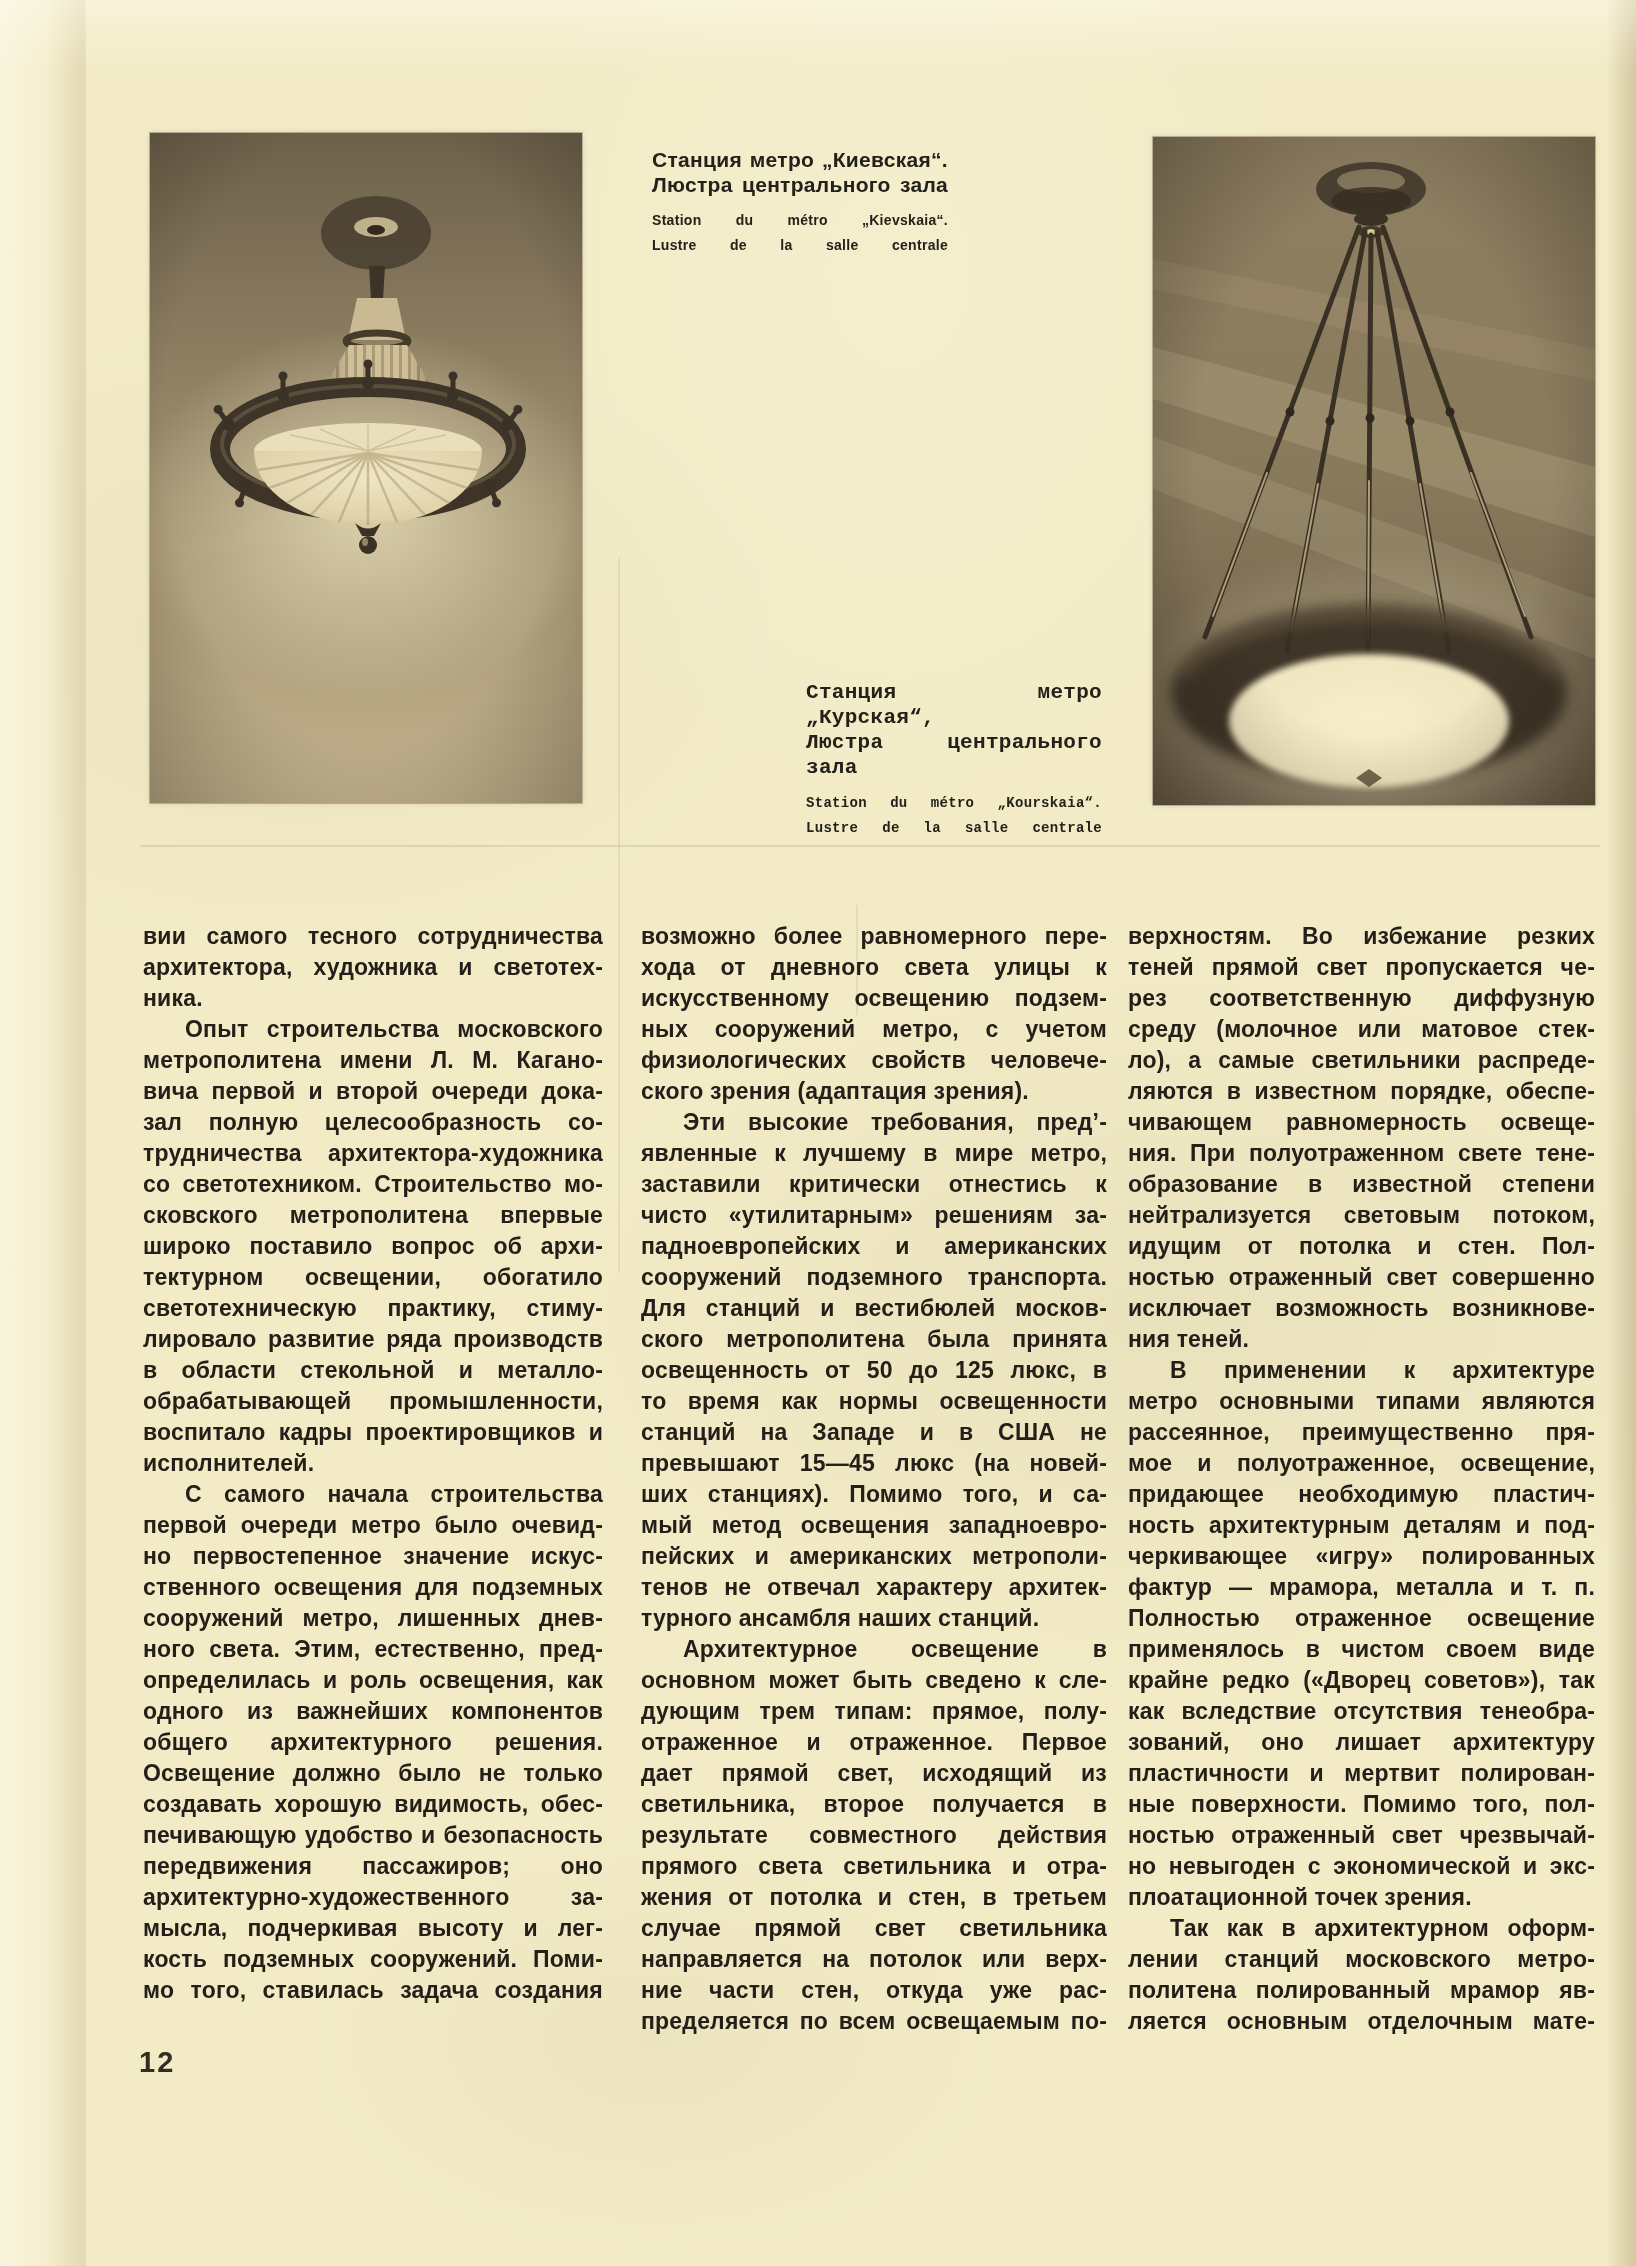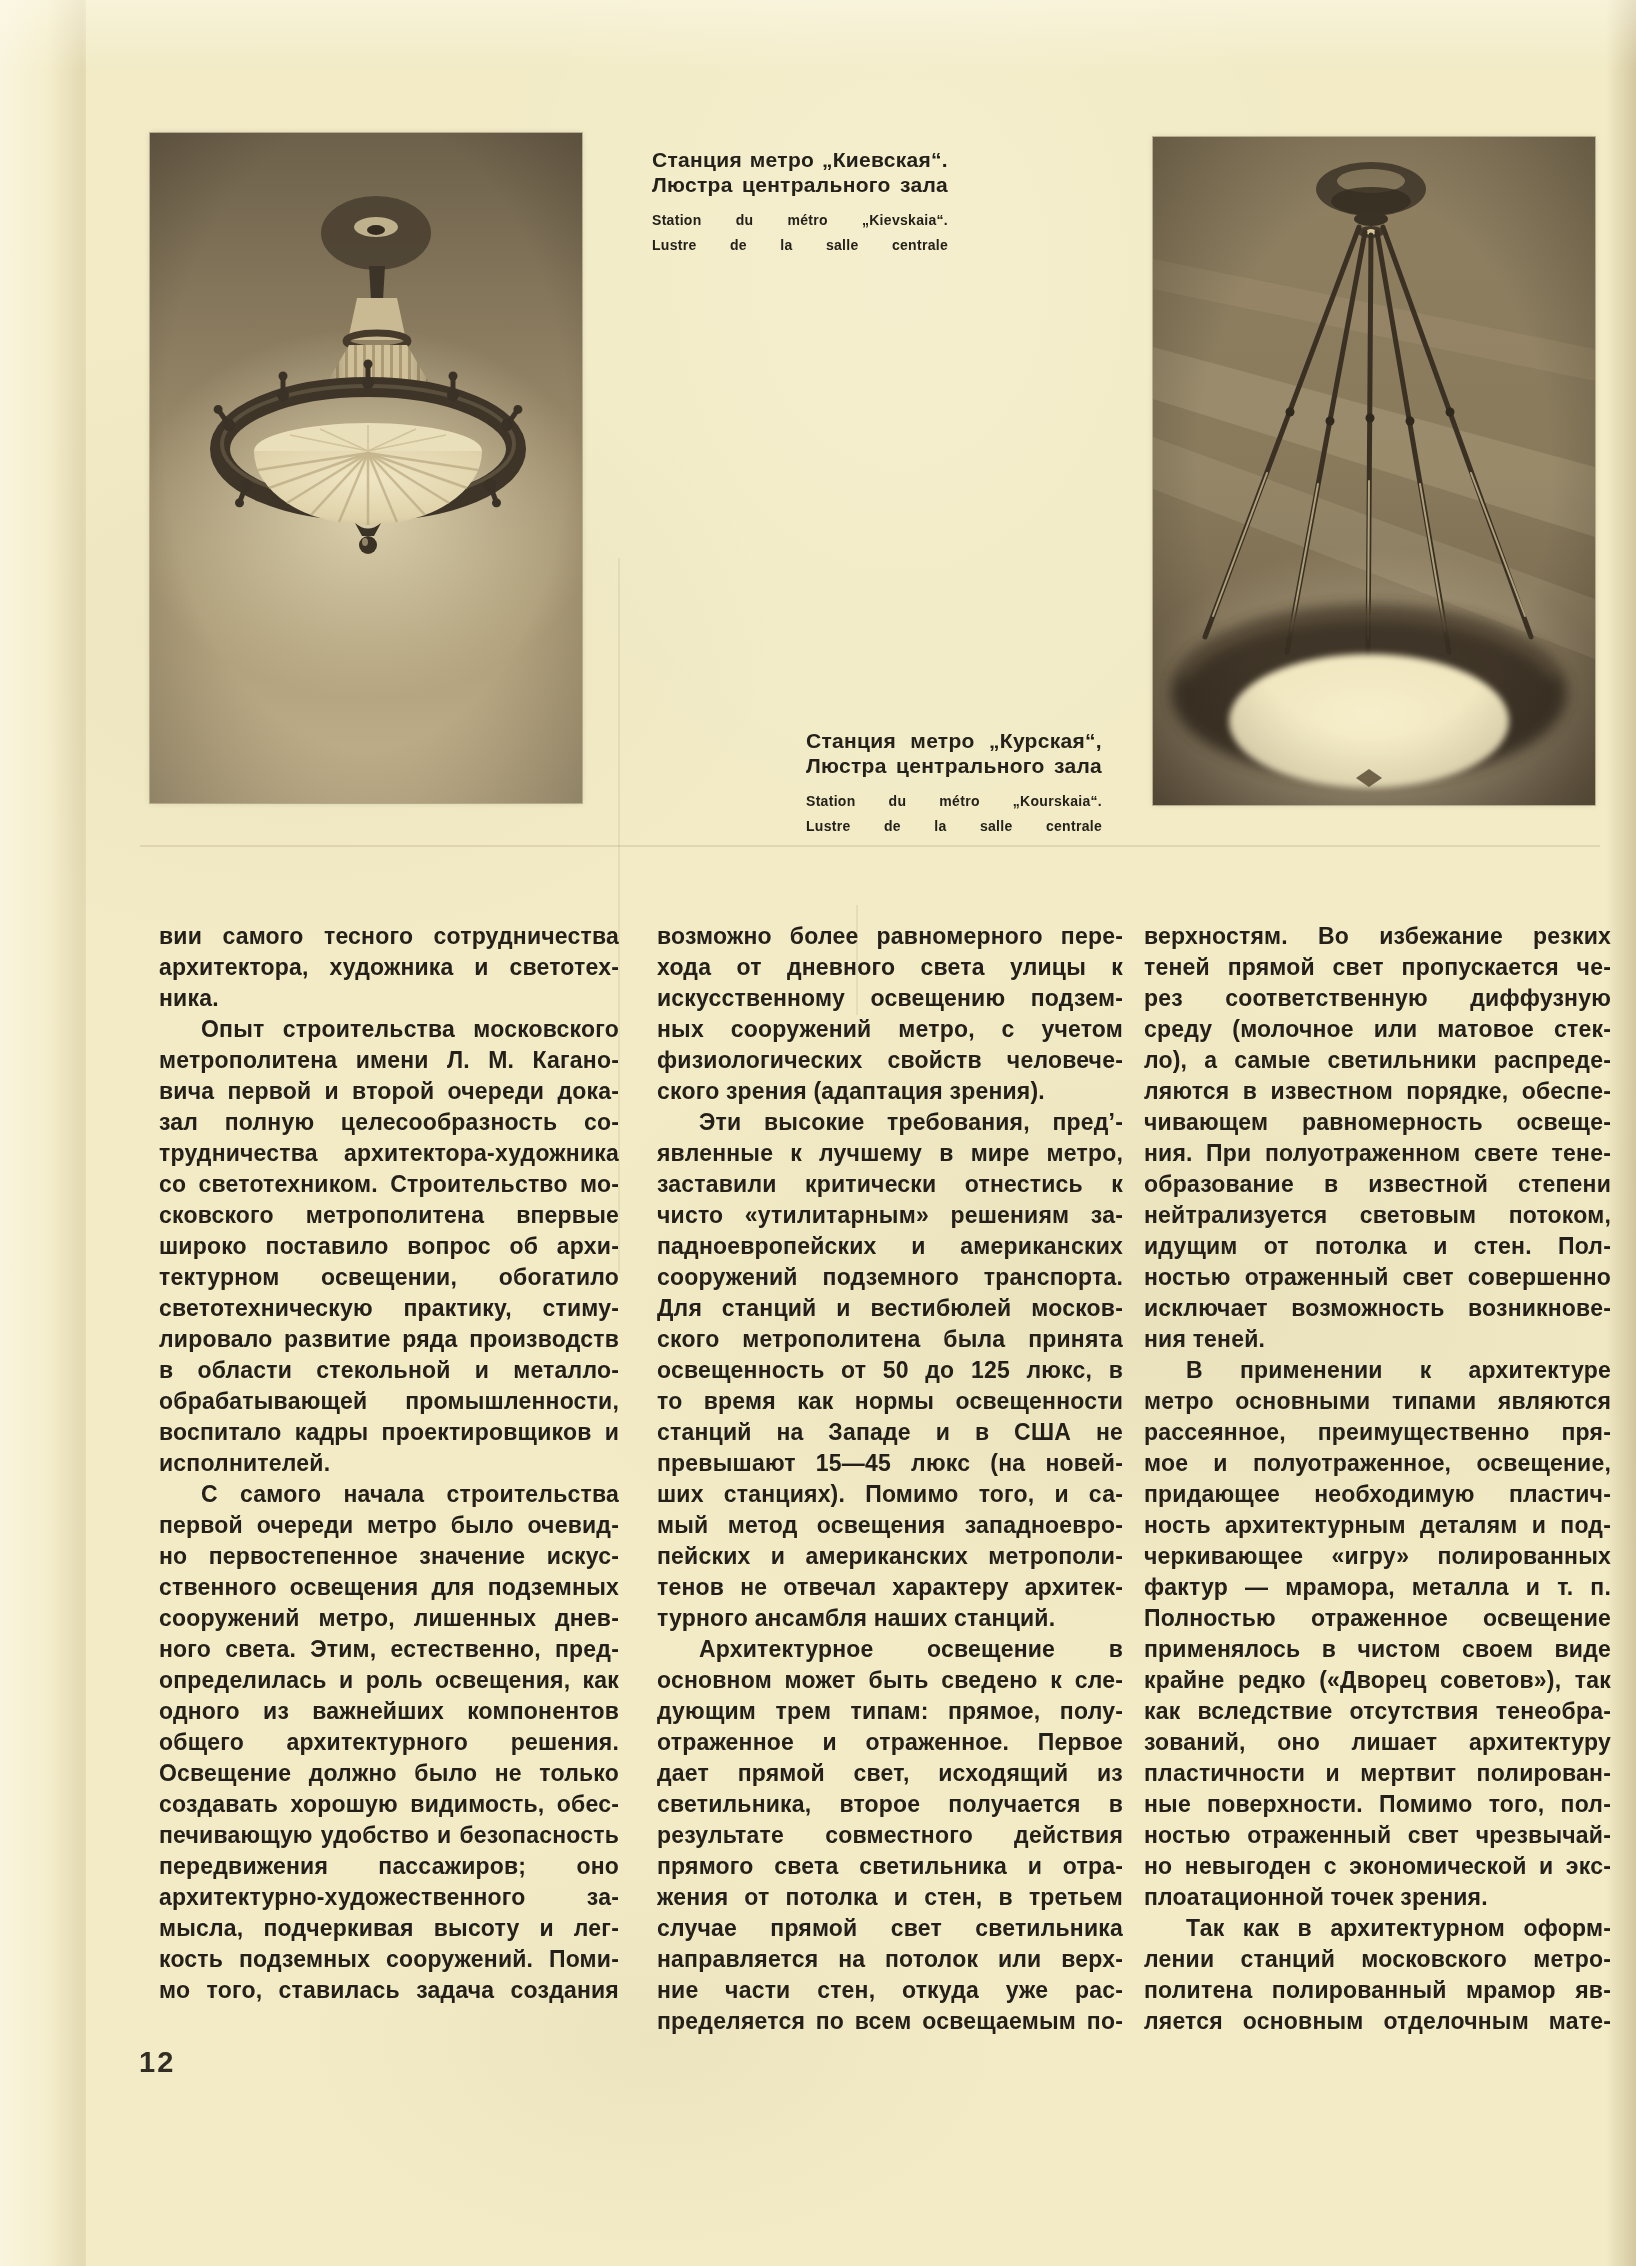--- a/index.html
+++ b/index.html
@@ -30,24 +30,24 @@
   .photo svg{display:block;width:100%;height:100%;}
   .photo-left{left:150px;top:133px;width:432px;height:670px;}
   .photo-right{left:1153px;top:137px;width:442px;height:668px;}
 
   
   .caption{position:absolute;width:296px;color:#24211a;font-weight:700;}
   .caption .cap-ru{font-size:21px;line-height:25px;}
   .caption .cap-fr{font-size:14px;line-height:25px;margin-top:11px;}
   .cap-line{text-align:justify;text-align-last:justify;letter-spacing:.3px;}
   .caption-1{left:652px;top:147px;}
-  .caption-2{left:806px;top:728px;}
+  .caption-2{left:806px;top:680px;font-family:Liberation Mono, monospace;}
 
   
-  .col{position:absolute;top:921px;color:#242019;font-weight:700;font-size:23px;line-height:31px;letter-spacing:.2px;margin-left:16px;}
+  .col{position:absolute;top:921px;color:#242019;font-weight:700;font-size:23px;line-height:31px;letter-spacing:.2px;}
   .col-1{left:143px;width:460px;}
   .col-2{left:641px;width:466px;}
   .col-3{left:1128px;width:467px;}
   .line{text-align:justify;text-align-last:justify;}
   .line.end{text-align-last:left;}
   .line.ind{text-indent:42px;}
 
   .page-number{position:absolute;left:139px;top:2046px;font-size:29px;font-weight:700;
     color:#332e24;letter-spacing:2px;}
 </style>

